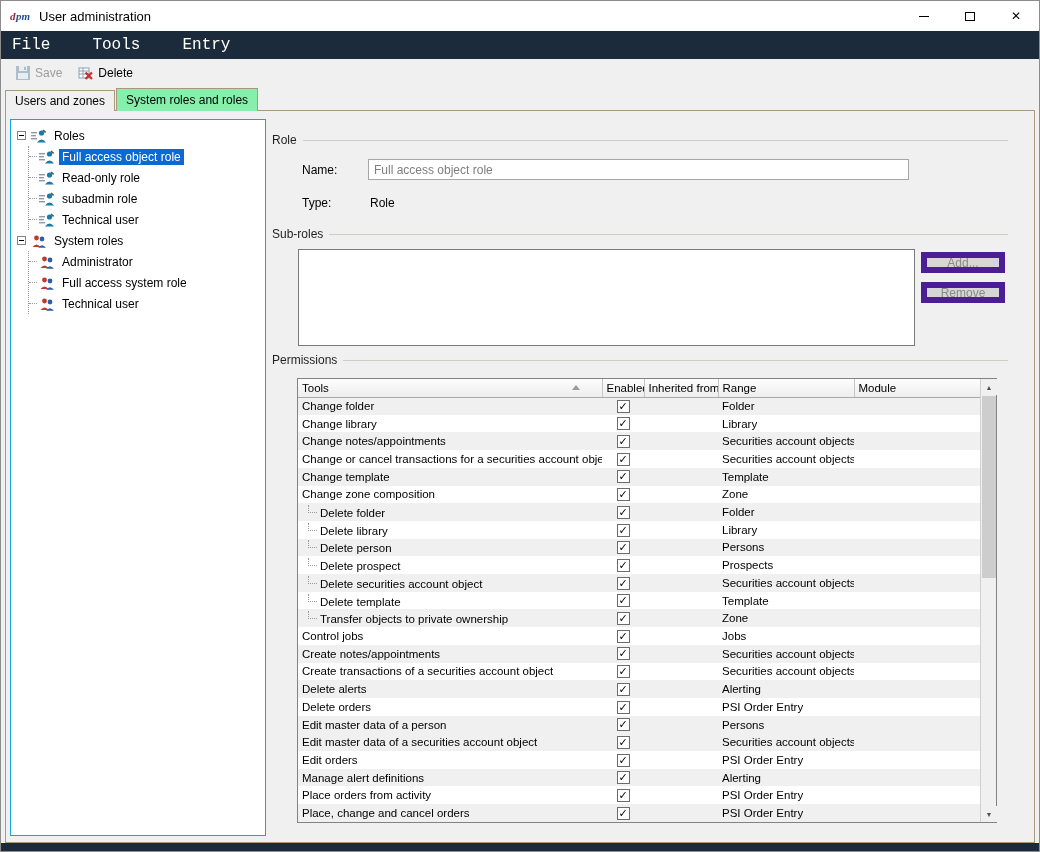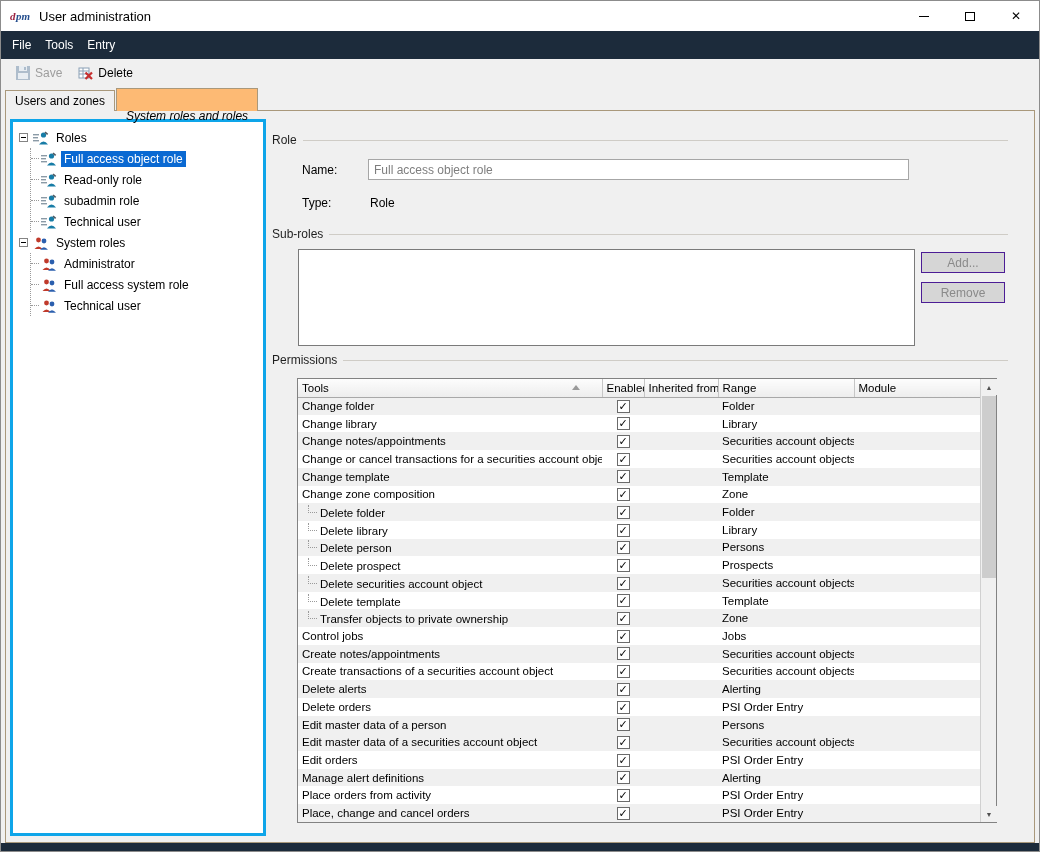--- a/index.html
+++ b/index.html
@@ -14,44 +14,44 @@
   .win-title { margin-left:7px; font-size:13px; }
   .win-controls { position:absolute; right:0; top:0; height:30px; display:flex; }
   .win-btn { width:46px; height:30px; display:flex; align-items:center; justify-content:center; cursor:default; }
   .glyph-min { width:10px; height:1px; background:#000; display:inline-block; }
   .glyph-max { width:10px; height:9px; border:1px solid #000; display:inline-block; }
   .glyph-close { font-size:12px; line-height:1; }
 
   
   .menubar { position:absolute; top:30px; left:0; right:0; height:28px; background:#1c2b3b;
              display:flex; align-items:stretch; color:#fff; }
-  .menu-item { padding:0 7px; display:flex; align-items:center; font-size:12px; }
+  .menu-item { padding:0 21px; display:flex; align-items:center; font-size:16px;font-family:Liberation Mono, monospace; }
   .menu-item:first-child { padding-left:11px; }
 
   
   .toolbar { position:absolute; top:58px; left:0; right:0; height:26px; background:#f0f0f0;
              display:flex; align-items:flex-end; padding-left:6px; }
   .tool-btn { display:flex; align-items:center; gap:4px; padding:3px 7px; border:1px solid transparent; }
   .tool-btn .tlbl { font-size:12px; }
   .tool-btn.disabled .tlbl { color:#9d9d9d; }
   .tool-icon { width:16px; height:16px; display:inline-flex; }
 
   
   .tabstrip { position:absolute; top:87px; left:4px; height:23px; display:flex; align-items:flex-end; z-index:3; }
   .tab { height:21px; padding:3px 9px 0; background:#f0f0f0; border:1px solid #a9987b; border-bottom:none;
          margin-right:1px; font-size:12px; }
-  .tab.active { height:23px; background:#fdba74; position:relative; padding-top:20px;font-style:italic; }
+  .tab.active { height:23px; background:#86efac; position:relative; padding-top:4px; }
 
   
   .tabpage { position:absolute; top:109px; left:4px; right:4px; bottom:8px;
              border:1px solid #a9987b; background:#f0f0f0; }
 
   
   .tree-panel { position:absolute; left:4px; top:8px; width:256px; bottom:6px; background:#fff;
-                border:3px solid #0ea5e9; padding:5px 2px 2px 6px; overflow:hidden; }
+                border:1px solid #0ea5e9; padding:5px 2px 2px 6px; overflow:hidden; }
   .tree-row { display:flex; align-items:center; height:21px; white-space:nowrap; }
   .expander { width:9px; height:9px; border:1px solid #848484; background:#fff; display:inline-flex;
               align-items:center; justify-content:center; margin-right:5px; flex:0 0 auto; }
   .expander .minus { width:5px; height:1px; background:#000; }
   .tree-icon { width:16px; height:14px; display:inline-flex; margin-right:4px; flex:0 0 auto; }
   .tlabel { padding:1px 3px; font-size:12px; }
   .tlabel.selected { background:#0a69d2; color:#fff; }
   .tree-children { margin-left:11px; border-left:1px dotted #9a9a9a; }
   .tree-row.child::before { content:""; display:inline-block; width:8px; height:0;
                             border-top:1px dotted #9a9a9a; margin-right:2px; }
@@ -63,21 +63,21 @@
 
   .field-label { position:absolute; font-size:12px; }
   .name-input { position:absolute; left:362px; top:48px; width:541px; height:21px; border:1px solid #a6a6a6;
                 background:#fff; color:#7e7e7e; font-size:12px; padding:2px 5px;
                 font-family:"Liberation Sans","DejaVu Sans",sans-serif; }
   .type-value { position:absolute; left:364px; top:85px; font-size:12px; }
 
   .subroles-list { position:absolute; left:292px; top:138px; width:617px; height:97px;
                    background:#fff; border:1px solid #7a7a7a; }
   .btn { position:absolute; left:915px; width:84px; height:21px; background:#d6d6d6;
-         border:1px solid #4c1d95; color:#8a8a8a; font-size:12px; display:flex;
+         border:6px solid #4c1d95; color:#8a8a8a; font-size:12px; display:flex;
          align-items:center; justify-content:center; }
   .btn-add { top:141px; }
   .btn-remove { top:171px; }
 
   
   .table-wrap { position:absolute; left:291px; top:267px; width:700px; height:445px;
                 border:1px solid #828282; background:#fff; display:flex; }
   table.perm { border-collapse:collapse; table-layout:fixed; width:682px; font-size:11.5px; flex:0 0 auto; }
   table.perm th { height:18px; background:linear-gradient(#fdfdfd,#ededed); border-right:1px solid #c6c6c6;
                   border-bottom:1px solid #a8a8a8; font-weight:normal; text-align:left; padding:0 4px;

